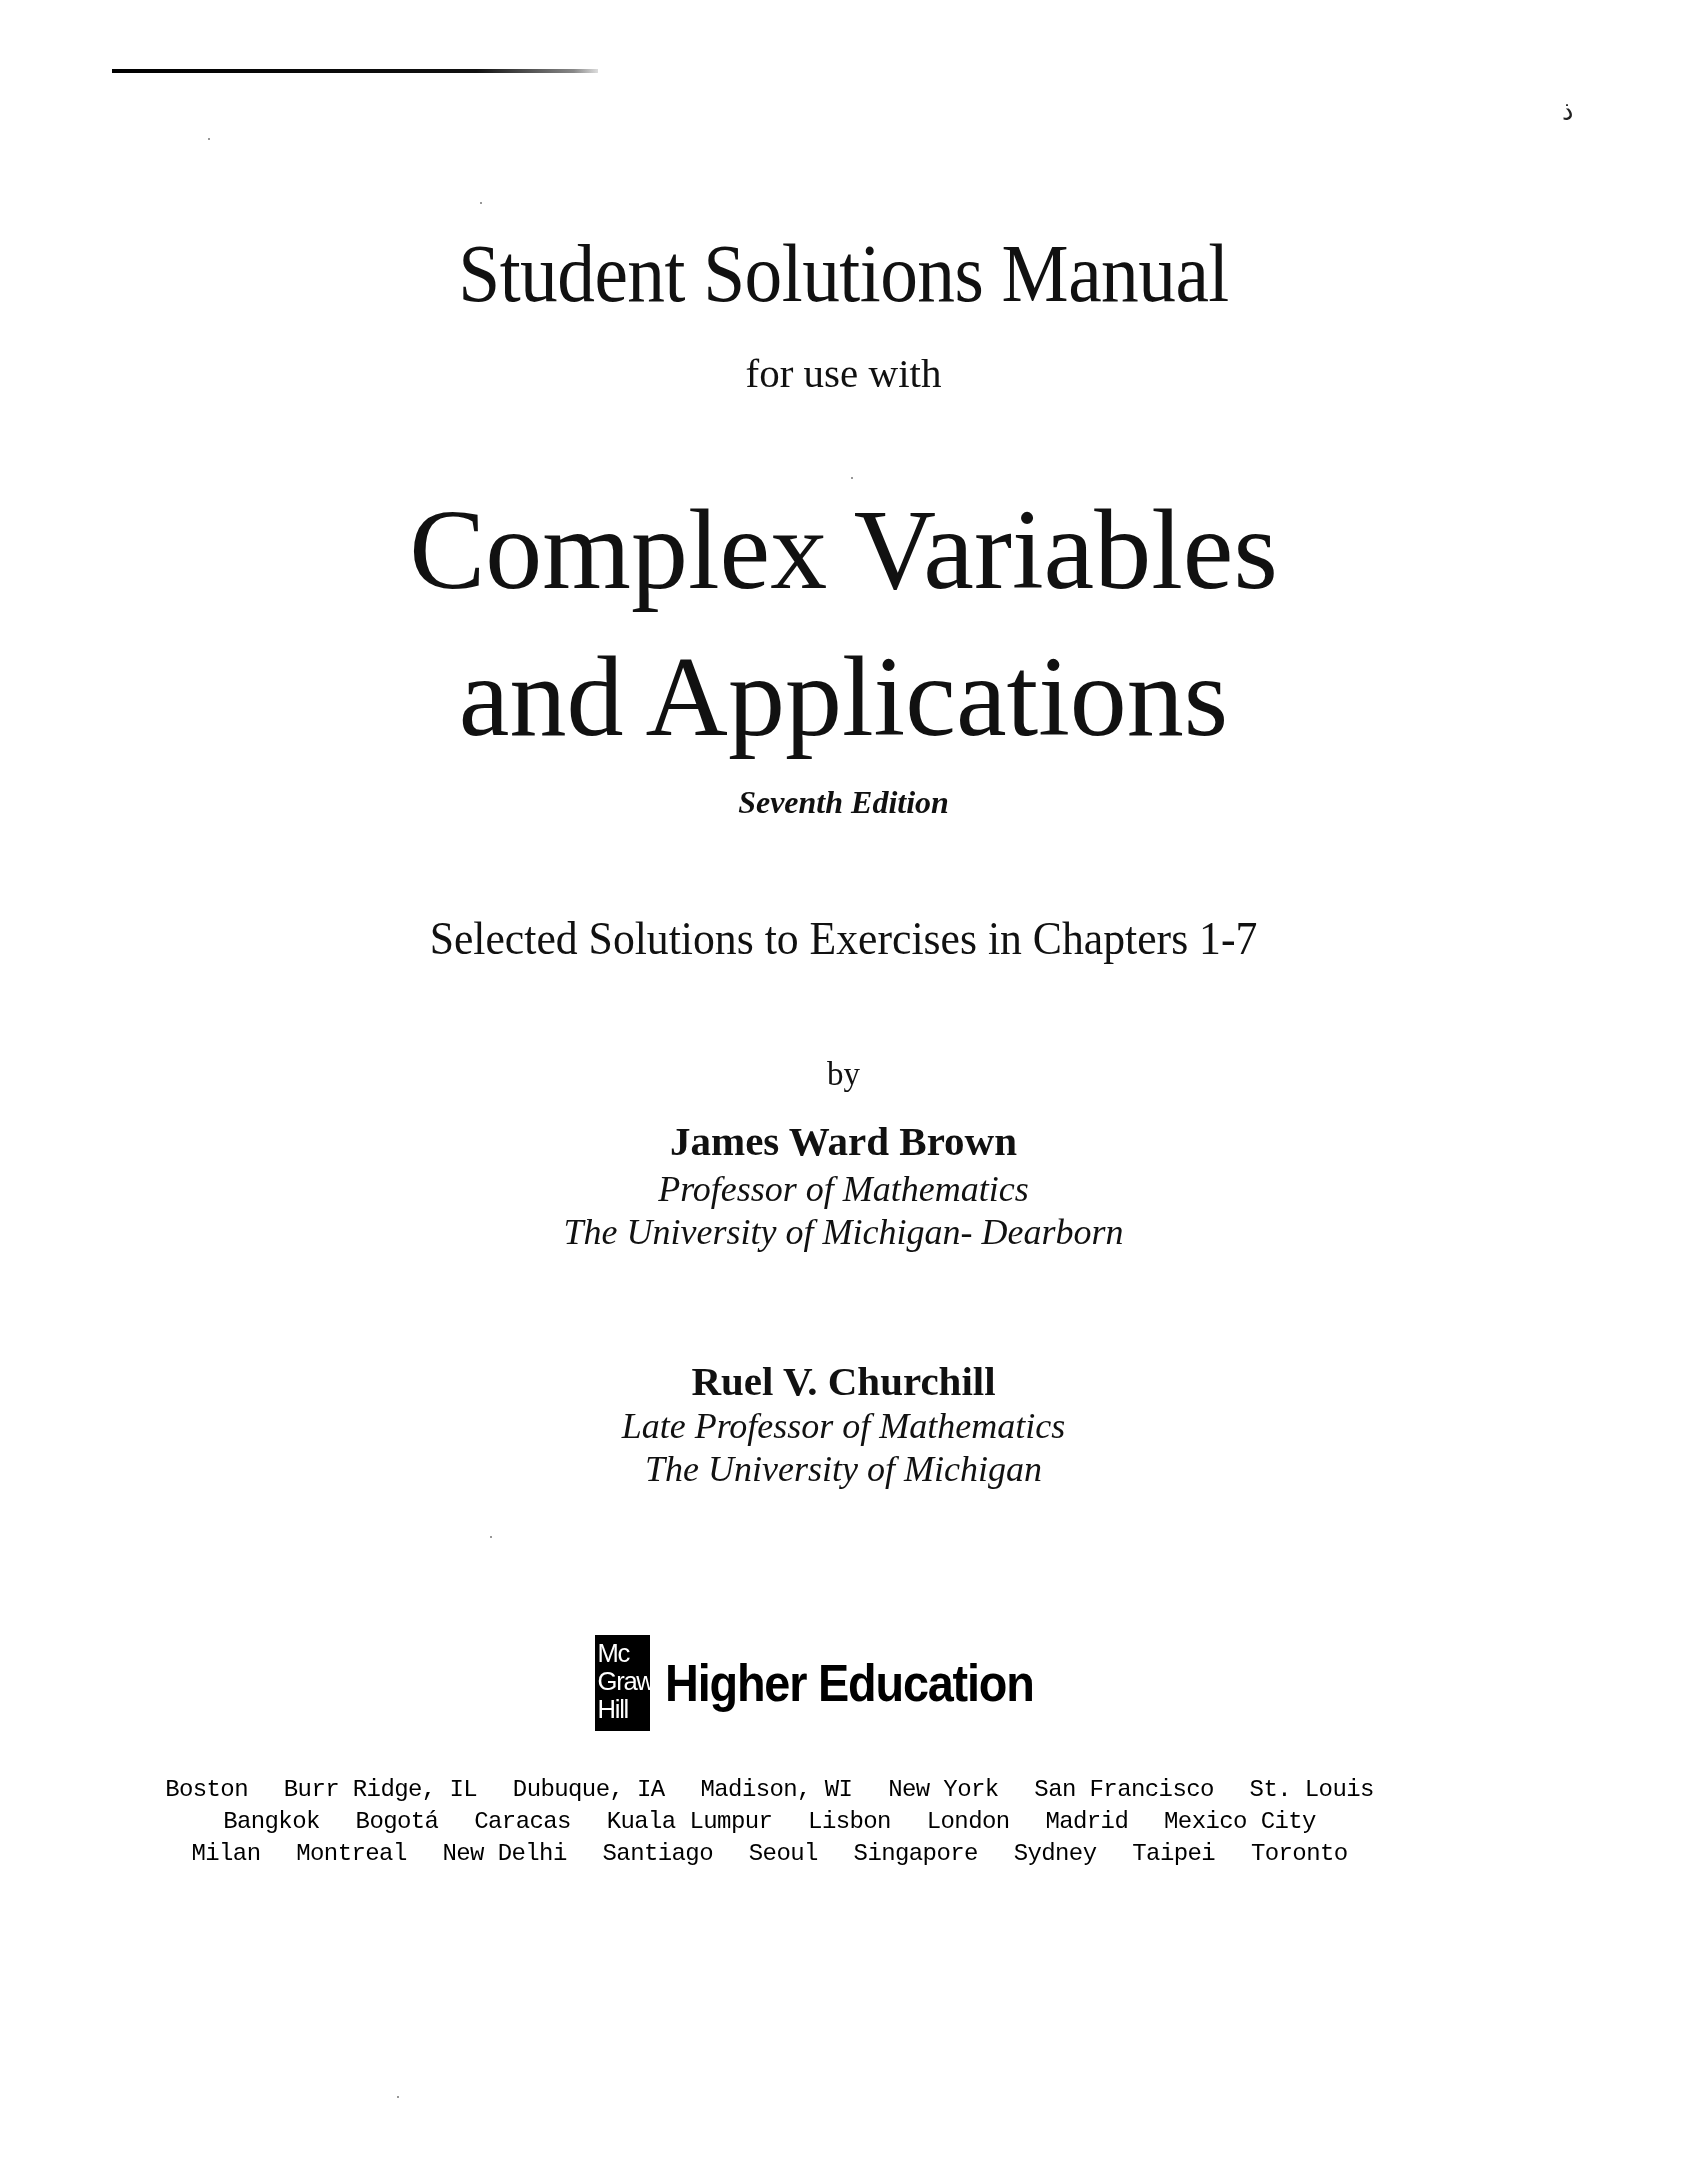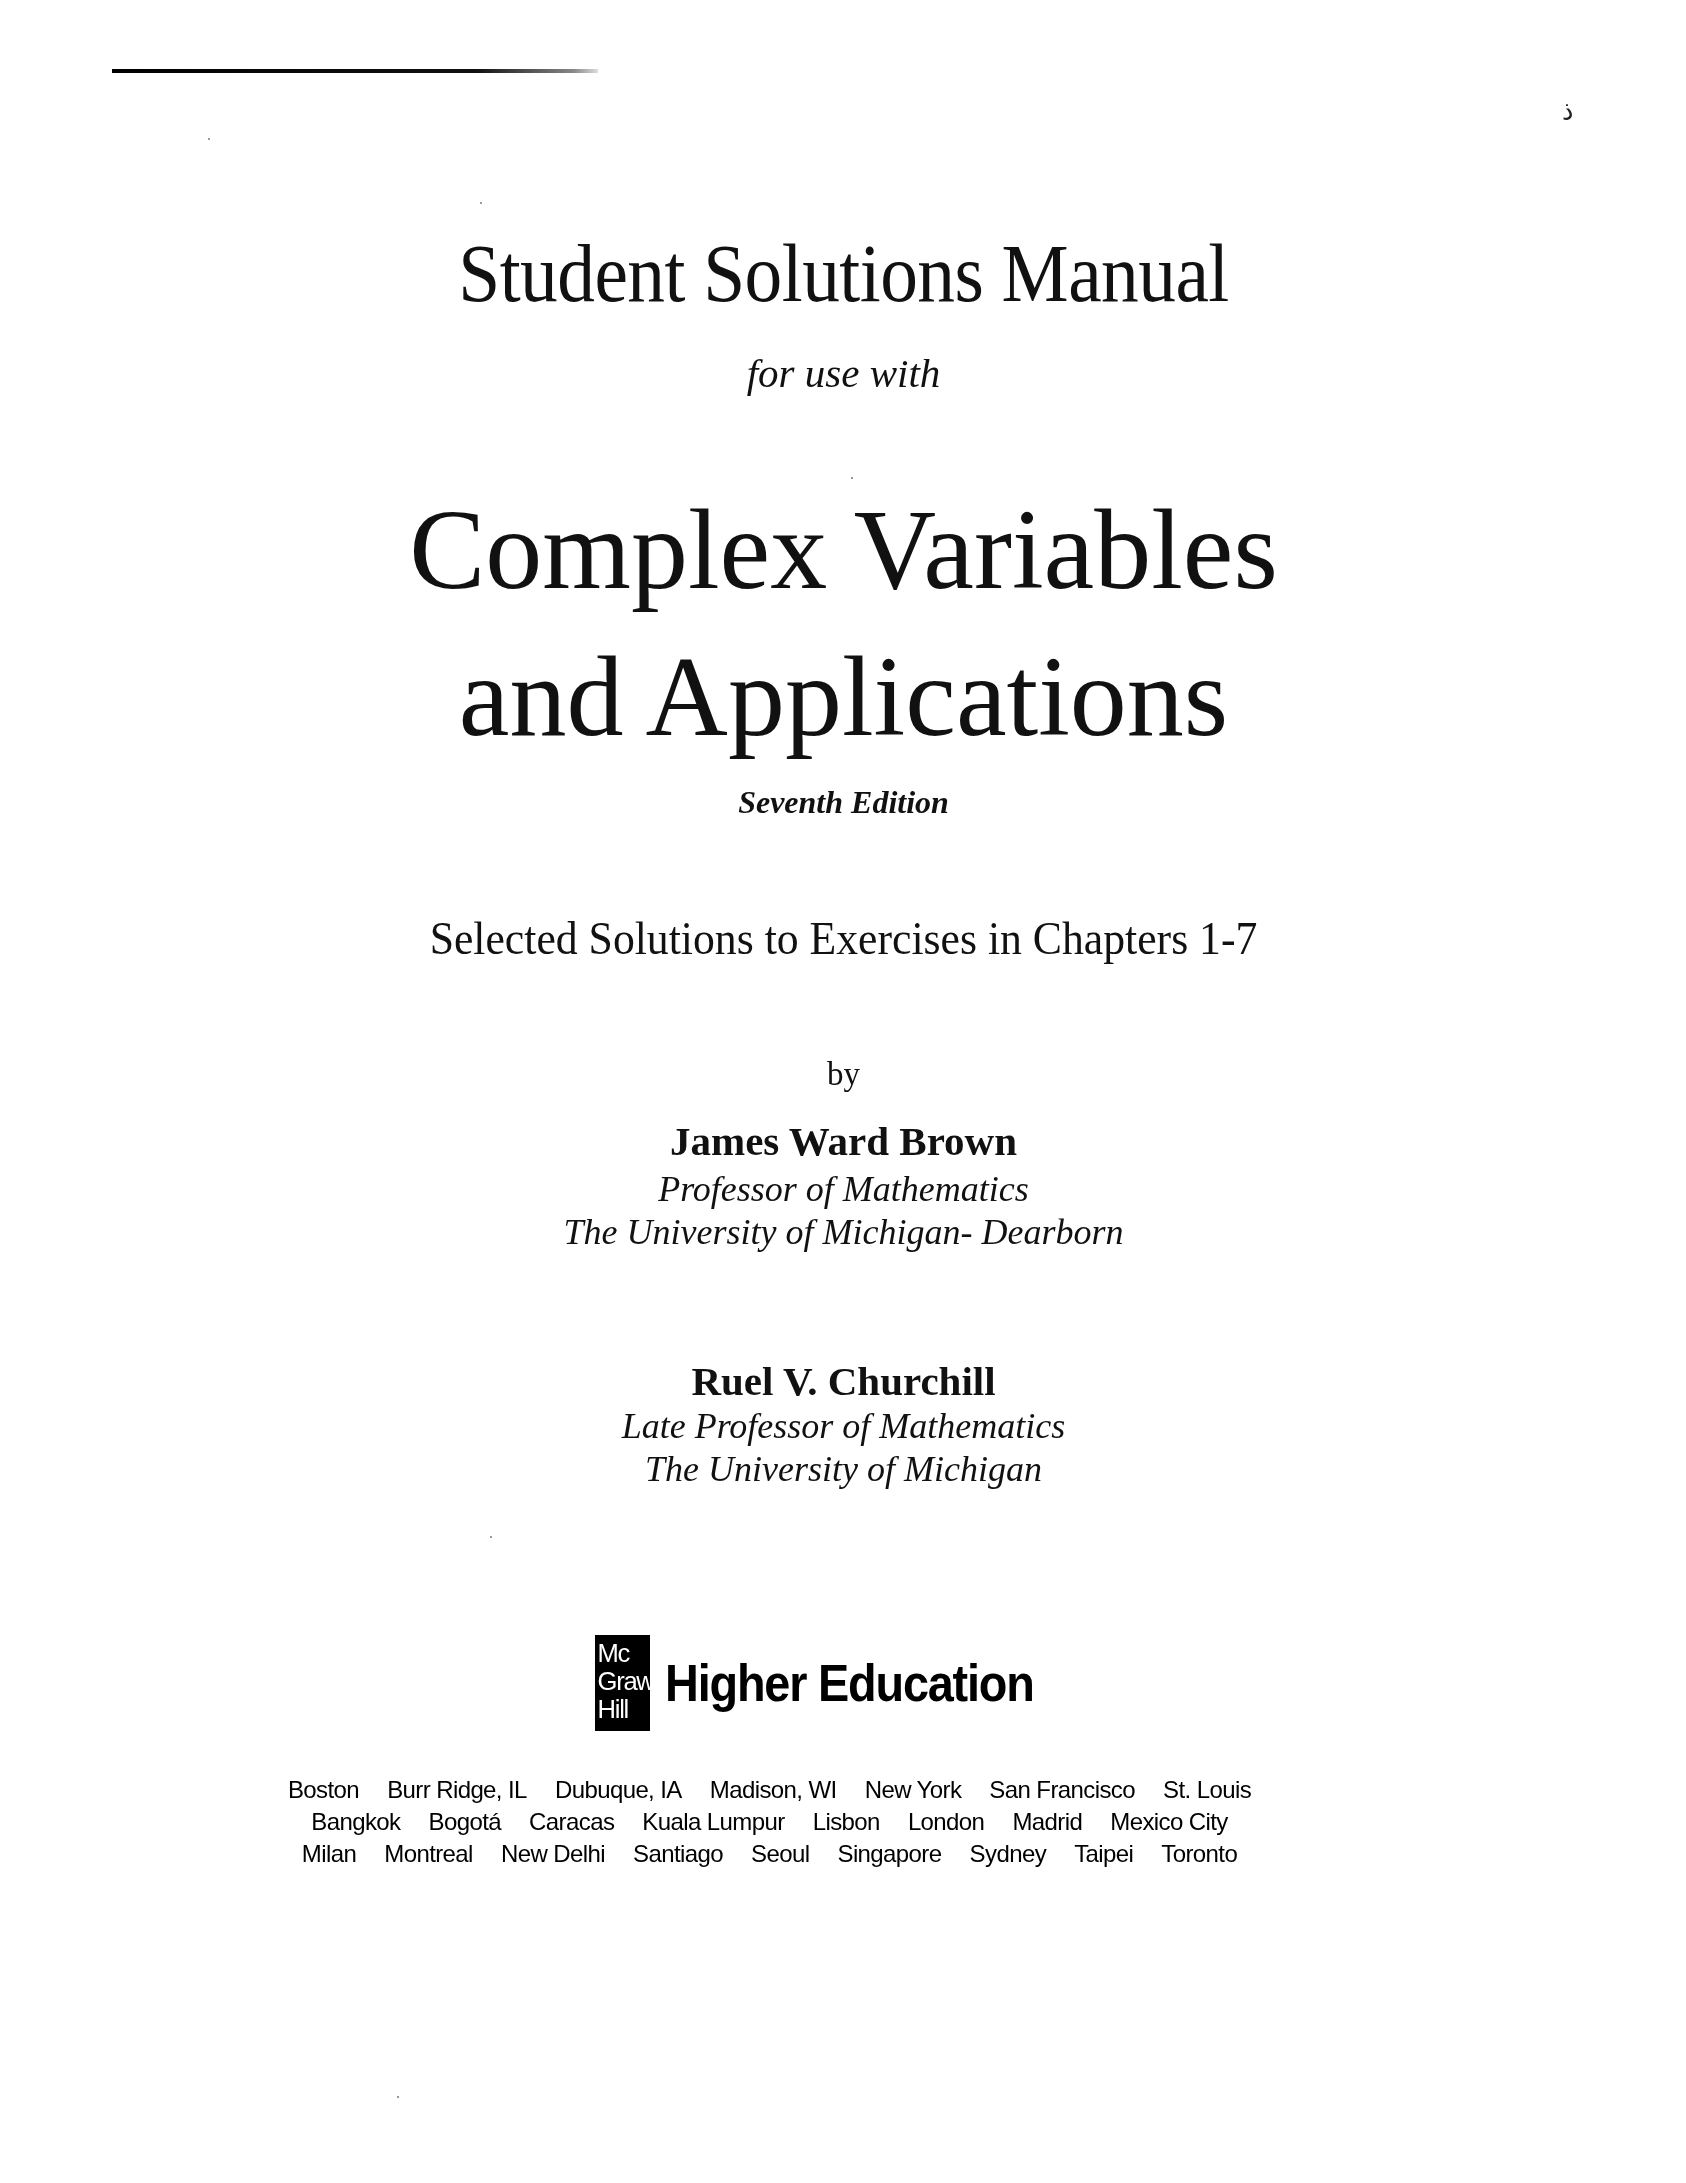--- a/index.html
+++ b/index.html
@@ -47,21 +47,20 @@
     }
     .manual-title {
       top: 227px;
       font-size: 82px;
       letter-spacing: -0.6px;
       transform: scaleX(0.92);
     }
     .for-use {
       top: 349px;
       font-size: 41px;
-      font-style: italic;
     }
     .book-title {
       font-weight: normal;
       font-size: 114px;
       letter-spacing: 0px;
       line-height: 1;
     }
     .book-title-1 { top: 493px; }
     .book-title-2 { top: 640px; }
     .edition {
@@ -126,21 +125,21 @@
       transform: scaleX(0.9);
       transform-origin: left center;
       color: #000;
     }
 
     .cities {
       position: absolute;
       left: 0;
       width: 1539px;
       text-align: center;
-      font-family: Liberation Sans, sans-serif;
+      font-family: Liberation Mono, monospace;
       font-size: 24px;
       letter-spacing: -0.6px;
       color: #000;
       white-space: nowrap;
     }
     .cities span {
       display: inline-block;
       margin: 0 11px;
     }
     .cities-1 { top: 1776px; }

